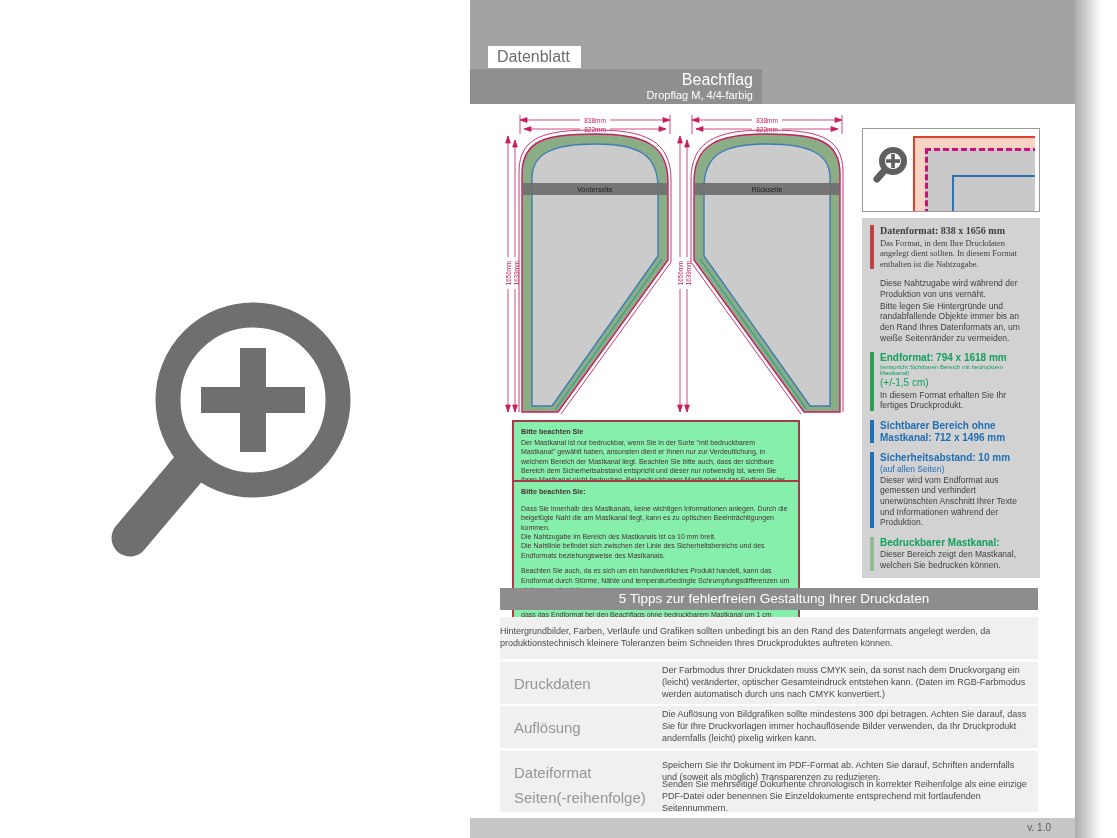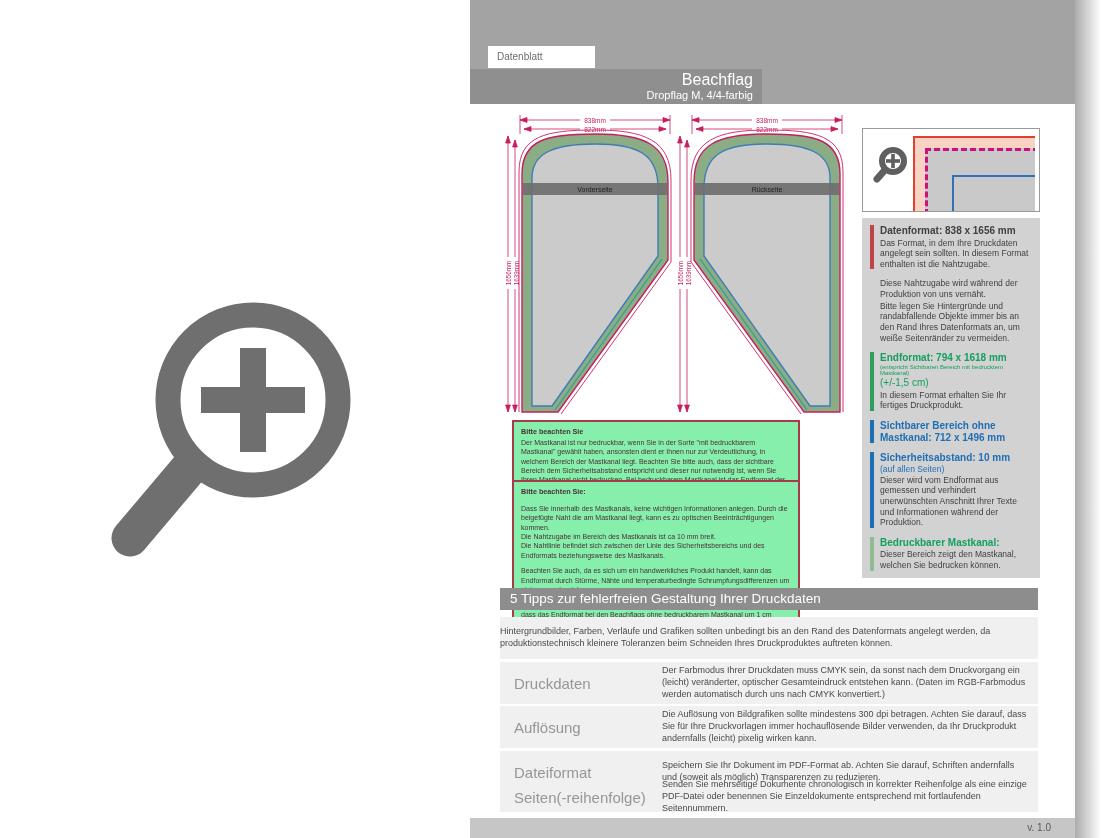--- a/index.html
+++ b/index.html
@@ -6,22 +6,22 @@
   #canvas{position:relative;width:1117px;height:838px;background:#ffffff;overflow:hidden;}
 
   
   .band-top{position:absolute;left:470px;top:0;width:605px;height:104px;background:#a3a3a3;}
   .content-white{position:absolute;left:470px;top:104px;width:605px;height:714px;background:#ffffff;}
   .footer-bar{position:absolute;left:470px;top:818px;width:605px;height:20px;background:#c6c6c6;
               color:#5a5a5a;font-size:10px;text-align:right;line-height:20px;padding-right:24px;box-sizing:border-box;}
   .edge-shadow{position:absolute;left:1075px;top:0;width:26px;height:838px;
                background:linear-gradient(to right, rgba(105,105,105,.55), rgba(255,255,255,0));}
 
-  .doc-label{position:absolute;left:488px;top:46px;width:107px;height:22px;background:#ffffff;
-             color:#6d6d6d;font-size:10px;line-height:22px;padding-left:9px;box-sizing:border-box;}
+  .doc-label{position:absolute;left:488px;top:46px;width:93px;height:22px;background:#ffffff;
+             color:#6d6d6d;font-size:16px;line-height:22px;padding-left:9px;box-sizing:border-box;}
   .title-box{position:absolute;left:470px;top:69px;width:292px;height:35px;background:#8f8f8f;
              color:#ffffff;text-align:right;padding:2px 9px 0 0;box-sizing:border-box;}
   .title-box .t1{font-size:16px;line-height:18px;}
   .title-box .t2{font-size:11px;line-height:13px;}
 
   
   .flag-svg{position:absolute;width:168px;height:306px;}
 
   
   .detail-panel{position:absolute;left:862px;top:128px;width:178px;height:84px;background:#fff;
@@ -37,35 +37,35 @@
   .legend{position:absolute;left:862px;top:218px;width:178px;height:360px;background:#d2d2d2;
           padding:7px 8px;box-sizing:border-box;color:#3f3f3f;}
   .sec{border-left:4px solid transparent;padding-left:6px;margin-bottom:9px;}
   .sec .h{font-weight:bold;font-size:10px;line-height:1.15;}
   .sec .h.green{color:#13a05e;}
   .sec .h.blue{color:#1e6eb5;}
   .sec .sub{font-size:6px;color:#13a05e;line-height:1.1;}
   .sec .sub2{font-size:10px;color:#13a05e;line-height:1.2;}
   .sec .sub-blue{font-size:8.5px;color:#1e6eb5;line-height:1.2;}
   .sec .b{font-size:8.5px;line-height:1.25;margin-top:1px;}
-  .bar-red{border-left-color:#bf4448;}
+  .bar-red{border-left-color:#bf4448;font-family:Liberation Serif, serif;}
   .bar-green{border-left-color:#2f9e5b;}
   .bar-blue{border-left-color:#1e6eb5;}
   .bar-lightgreen{border-left-color:#93bb93;}
 
   
   .note{position:absolute;left:512px;width:288px;background:#86efac;border:2px solid #a63b4a;
         color:#4a3034;padding:5px 7px;font-size:7px;line-height:1.35;box-sizing:border-box;}
   .note .nt{font-weight:bold;font-size:7.2px;margin-bottom:1px;}
   .note p{margin:0 0 6px 0;}
   .note p:last-child{margin-bottom:0;}
 
   
   .tips-header{position:absolute;left:500px;top:588px;width:538px;height:22px;background:#8d8d8d;
-               color:#ffffff;font-size:13.5px;line-height:22px;padding-left:10px;box-sizing:border-box;}
+               color:#ffffff;font-size:13.5px;line-height:22px;padding-left:10px;box-sizing:border-box;text-align:center;}
   .tip-row{position:absolute;left:500px;width:538px;background:#f0f0f0;display:flex;box-sizing:border-box;}
   .tip-label{width:162px;padding-left:14px;color:#969696;font-size:15px;display:flex;align-items:center;box-sizing:border-box;}
   .tip-desc{flex:1;font-size:9px;color:#4a4a4a;padding:4px 10px 4px 0;line-height:1.3;display:flex;align-items:center;}
 </style>
 </head>
 <body>
 
 <div id="canvas">
 
   <svg class="zoom-big" style="position:absolute;left:100px;top:290px;" width="270" height="280" viewBox="0 0 270 280">
@@ -184,21 +184,21 @@
     <div class="corner-demo">
       <div class="corner-gray">
         <div class="corner-blue"></div>
       </div>
     </div>
   </div>
 
   <div class="legend">
     <div class="sec bar-red">
       <div class="h">Datenformat: 838 x 1656 mm</div>
-      <div class="b">Das Format, in dem Ihre Druckdaten angelegt sein sollten. In diesem Format enthalten ist die Nahtzugabe.</div>
+      <div class="b">Das Format, in dem Ihre Druckdaten angelegt dient sollten. In diesem Format enthalten ist die Nahtzugabe.</div>
     </div>
     <div class="sec">
       <div class="b">Diese Nahtzugabe wird während der Produktion von uns vernäht.</div>
       <div class="b">Bitte legen Sie Hintergründe und randabfallende Objekte immer bis an den Rand Ihres Datenformats an, um weiße Seitenränder zu vermeiden.</div>
     </div>
     <div class="sec bar-green">
       <div class="h green">Endformat: 794 x 1618 mm</div>
       <div class="sub">(entspricht Sichtbaren Bereich mit bedrucktem Mastkanal)</div>
       <div class="sub2">(+/-1,5 cm)</div>
       <div class="b">In diesem Format erhalten Sie Ihr fertiges Druckprodukt.</div>

